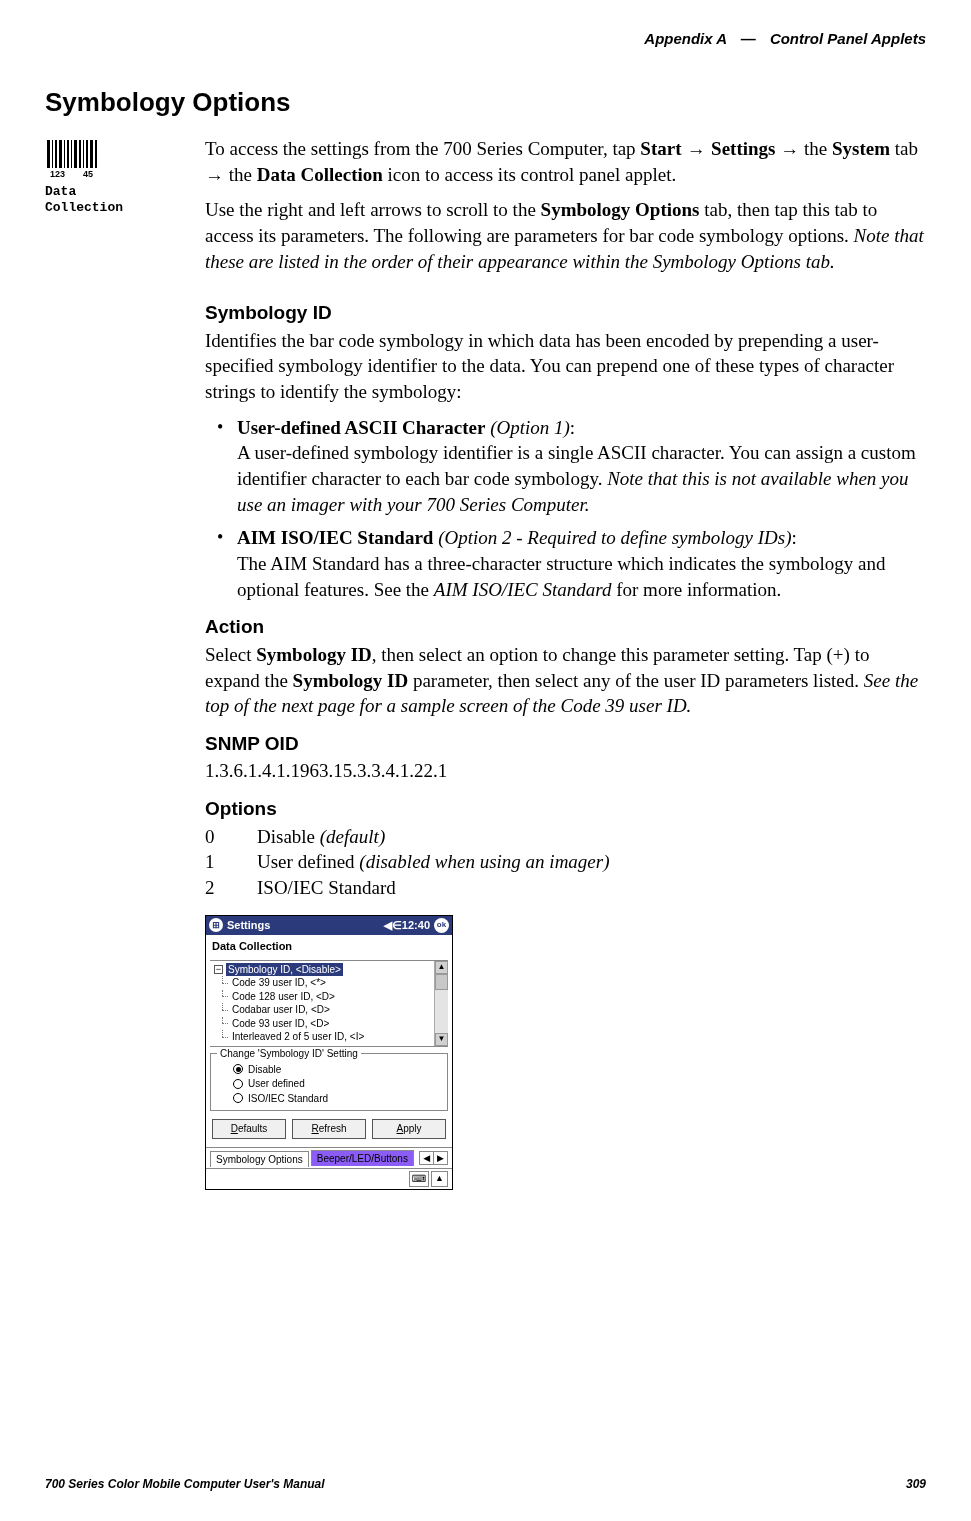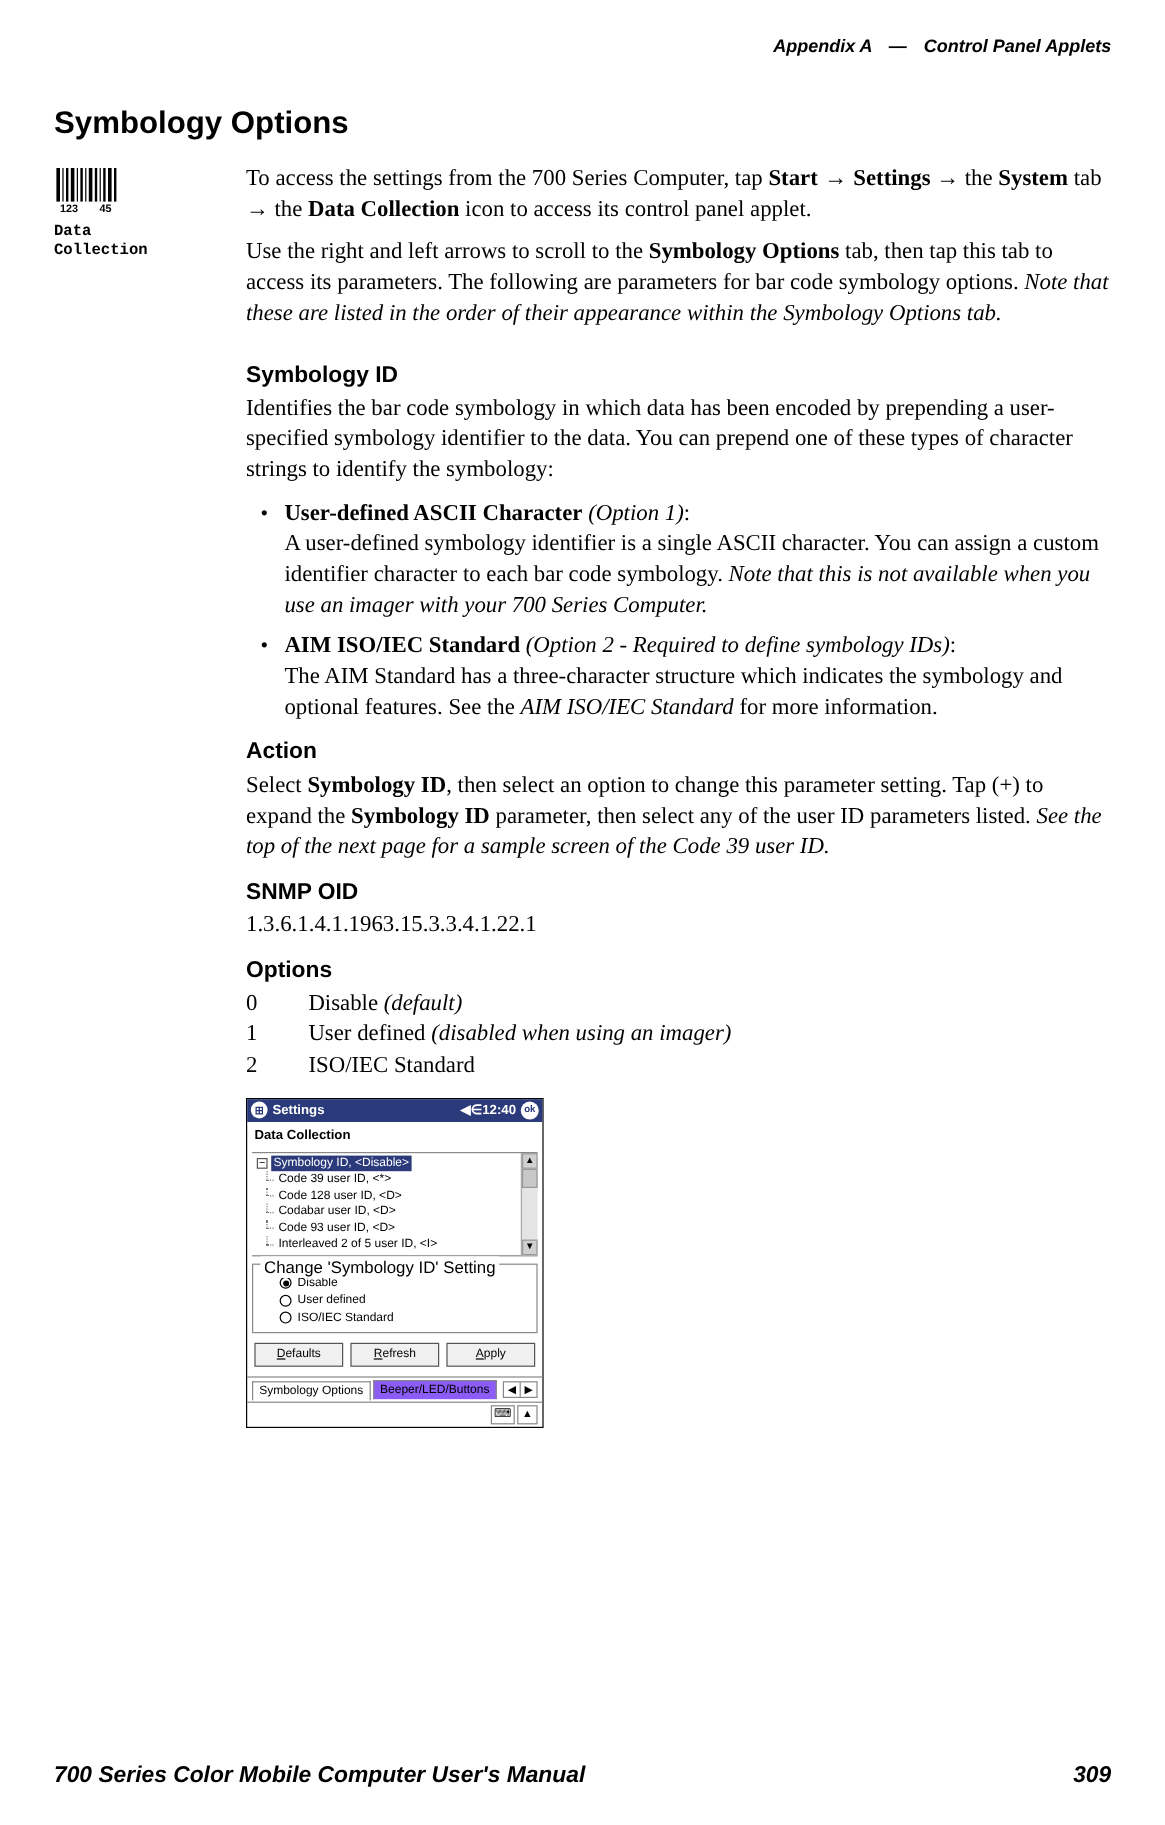--- a/index.html
+++ b/index.html
@@ -162,21 +162,21 @@
     }
     .mock .scroll .thumb { height: 16px; background: #c8c8c8; border: 1px solid #999; margin-top: 0; }
     .mock .scroll .track { flex: 1; }
     .mock .groupbox {
       margin: 6px 4px 4px 4px;
       border: 1px solid #888;
       position: relative;
       padding: 8px 6px 4px 6px;
     }
     .mock .groupbox .gtitle {
-      position: absolute; top: -7px; left: 6px; background: #fff; padding: 0 3px; font-size: 14px;
+      position: absolute; top: -7px; left: 6px; background: #fff; padding: 0 3px; font-size: 10px;
     }
     .mock .radio { display: flex; align-items: center; margin: 1px 0 1px 16px; }
     .mock .radio .rcircle {
       width: 10px; height: 10px; border: 1px solid #000; border-radius: 50%; margin-right: 5px; display: inline-flex; align-items: center; justify-content: center;
     }
     .mock .radio .rcircle.sel::after { content: ""; width: 5px; height: 5px; background: #000; border-radius: 50%; }
     .mock .btnrow {
       display: flex; gap: 6px; padding: 4px 6px 8px 6px;
     }
     .mock .mbtn {
@@ -204,21 +204,21 @@
     .footer {
       position: absolute;
       bottom: 30px;
       left: 45px;
       right: 45px;
       display: flex;
       justify-content: space-between;
       font-family: Arial, Helvetica, sans-serif;
       font-weight: bold;
       font-style: italic;
-      font-size: 19px;
+      font-size: 12px;
     }
   </style>
 </head>
 <body>
 
 <div class="header">
   <span>Appendix  A</span>
   <span class="dash">—</span>
   <span>Control Panel Applets</span>
 </div>

